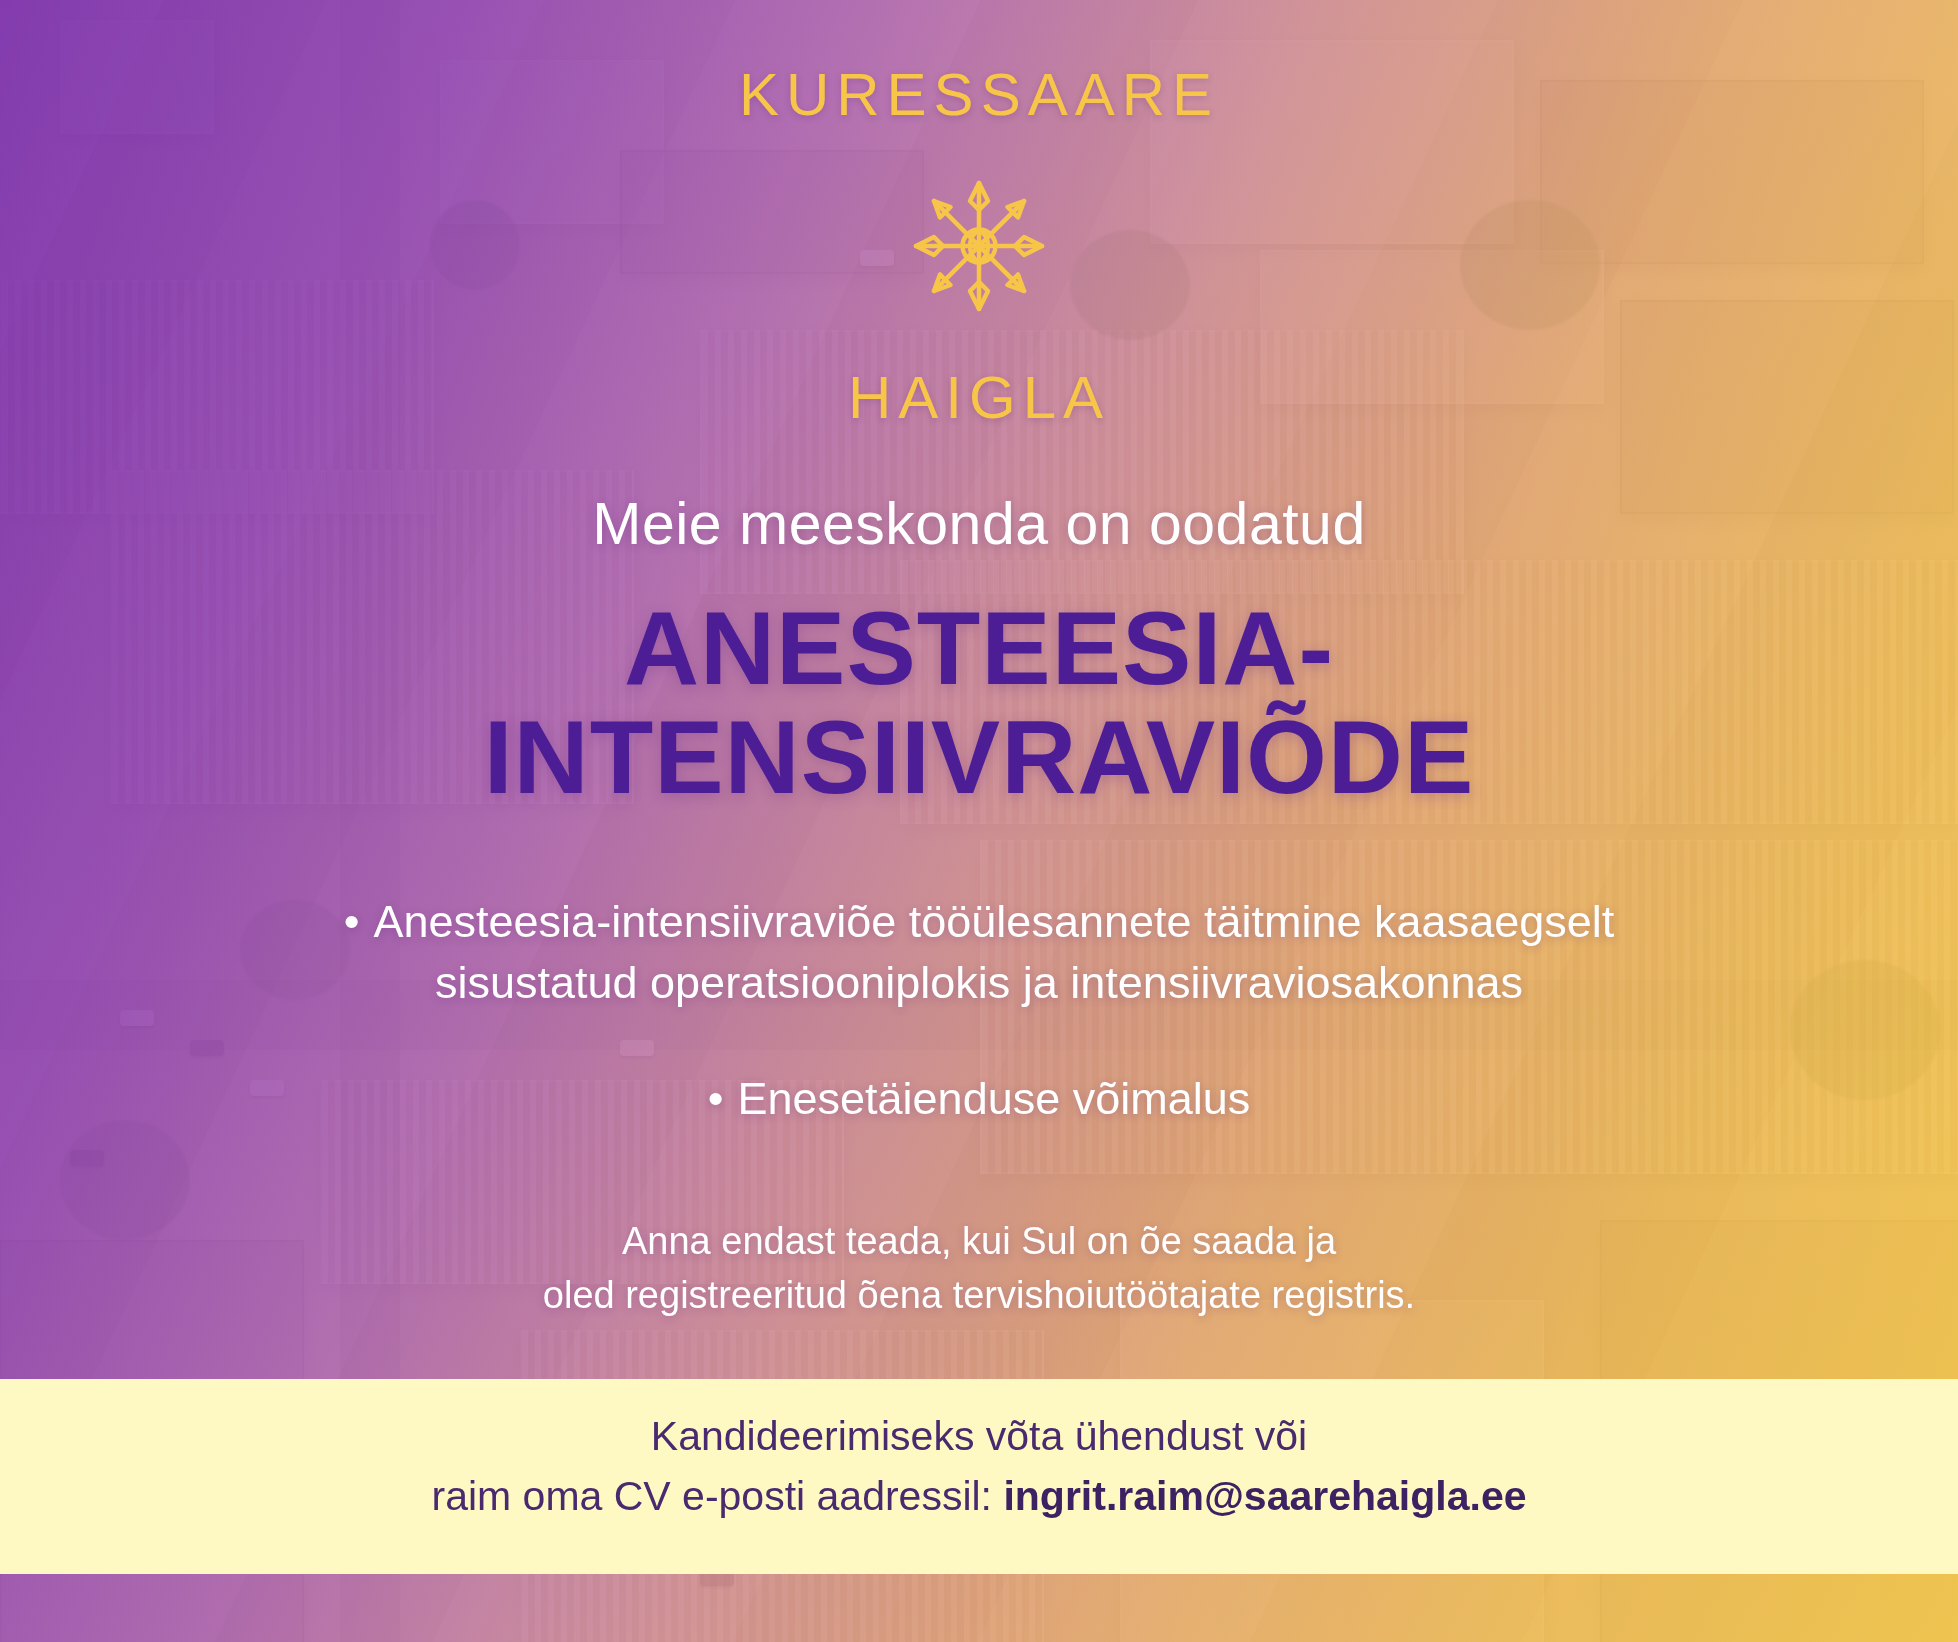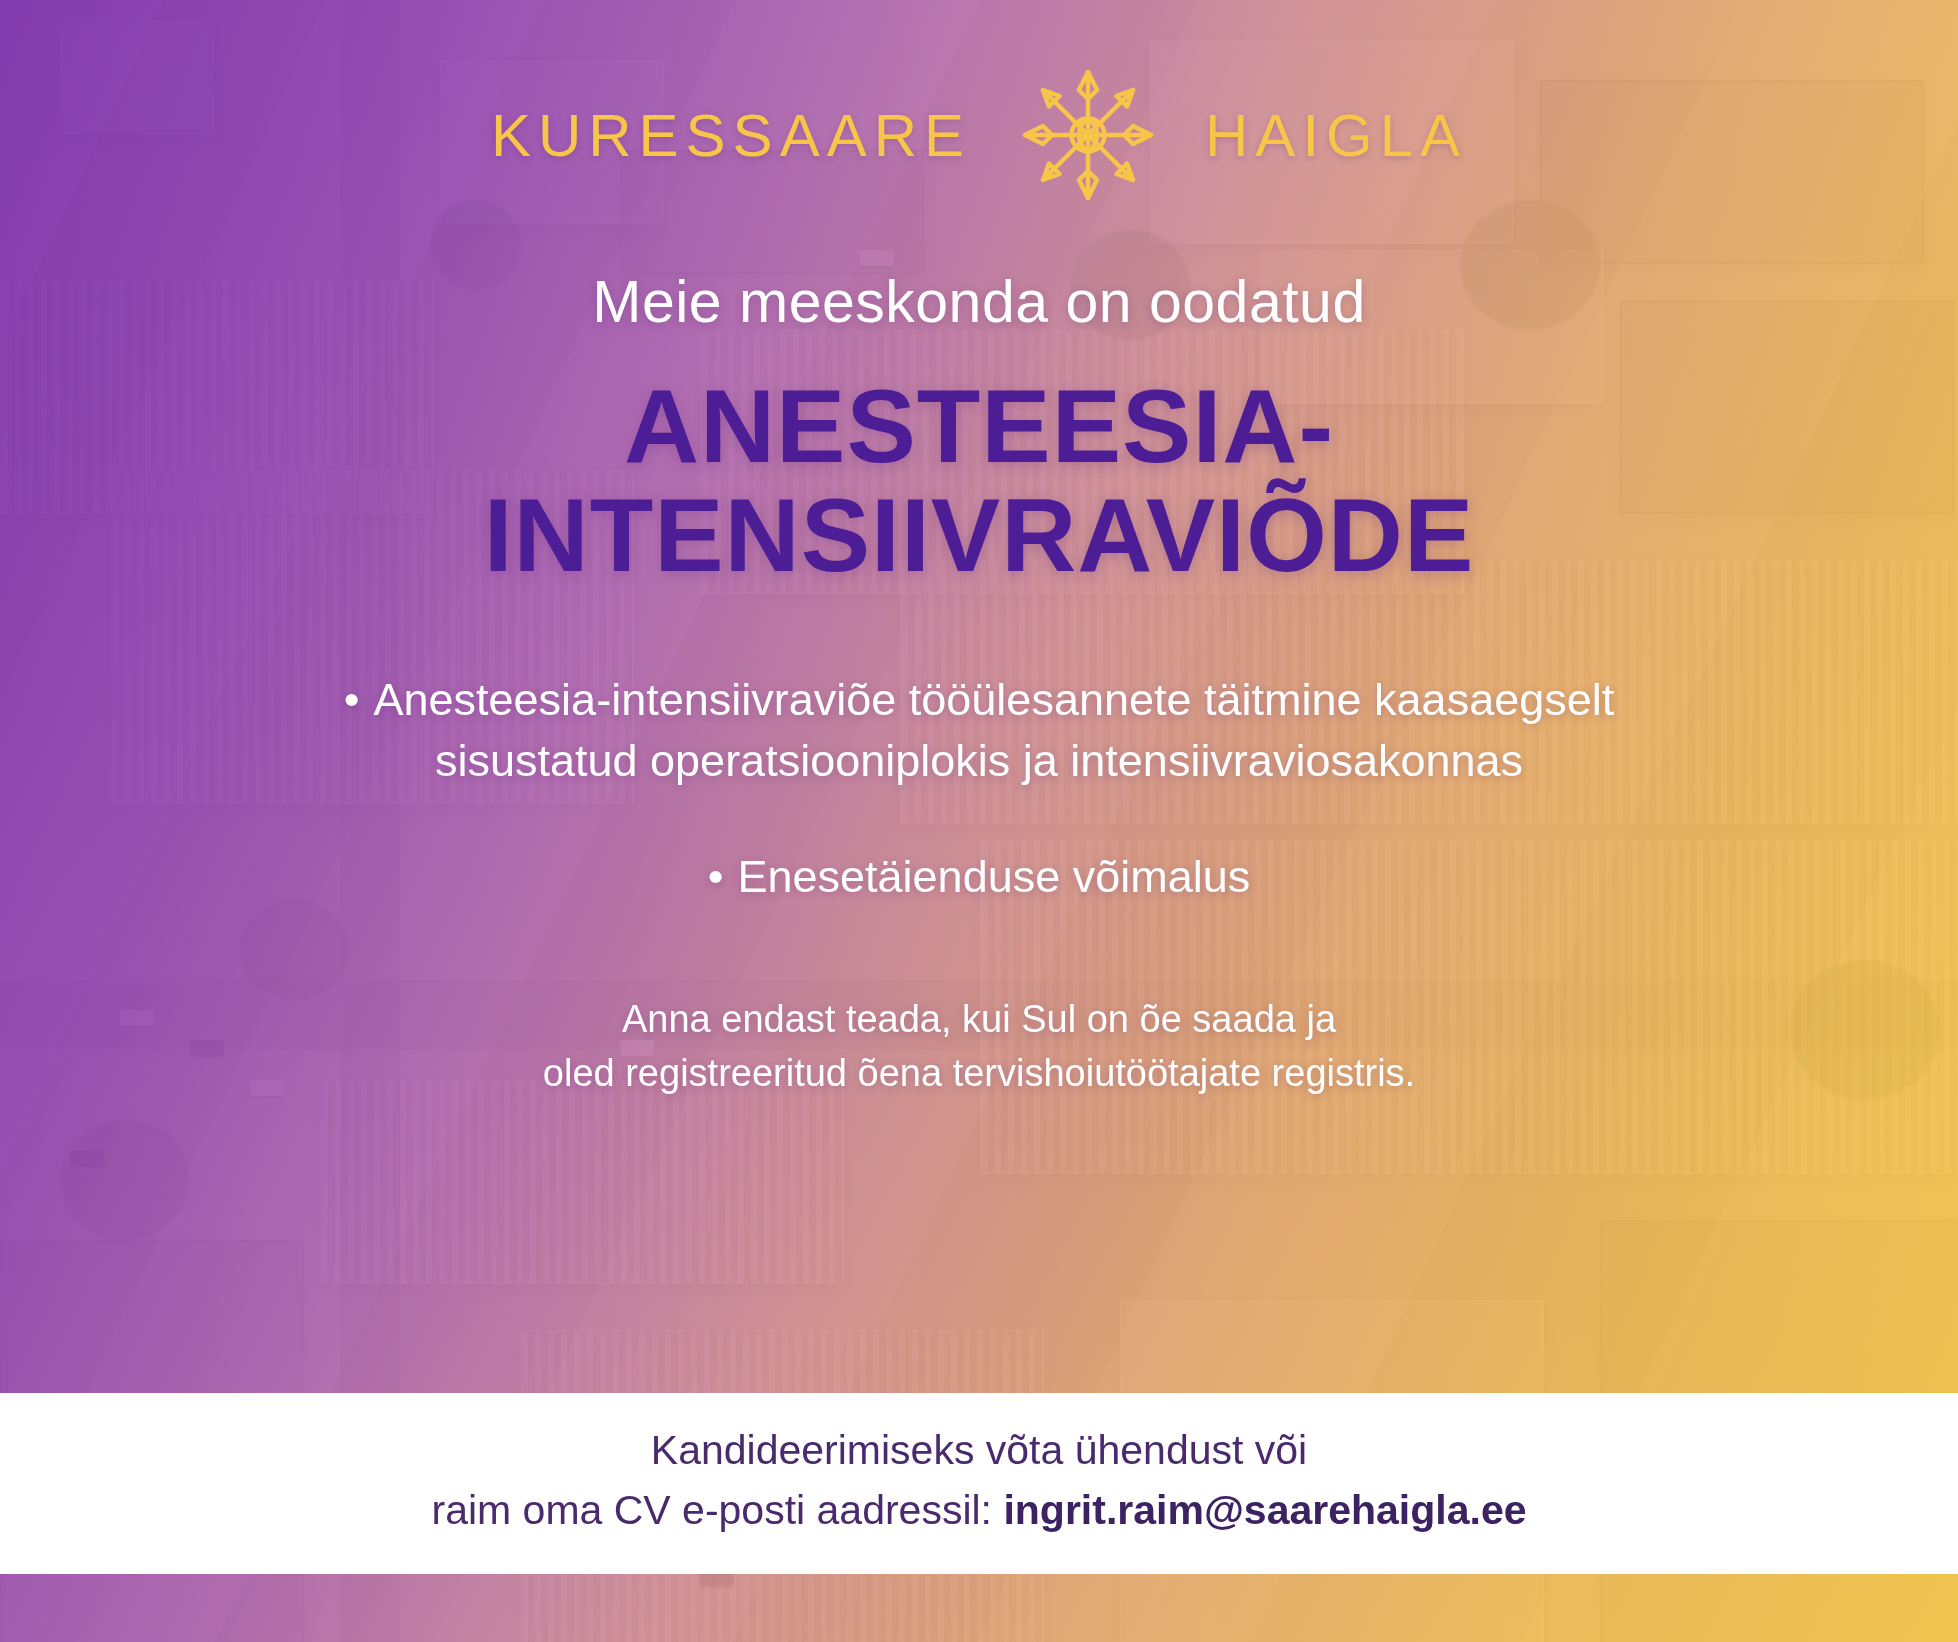--- a/index.html
+++ b/index.html
@@ -90,20 +90,21 @@
     flex-direction: column;
     align-items: center;
   }
 
   .logo-row {
     margin-top: 60px;
     display: flex;
     align-items: center;
     justify-content: center;
     gap: 42px;
+    flex-direction: column;
   }
   .logo-word {
     color: #f7c648;
     font-size: 60px;
     letter-spacing: 7px;
     font-weight: 400;
     text-shadow: 0 2px 6px rgba(90,40,120,0.25);
   }
   .logo-mark { width: 150px; height: 150px; display: block; }
 
@@ -152,22 +153,22 @@
     line-height: 1.42;
     text-align: center;
     text-shadow: 0 2px 8px rgba(90,40,120,0.28);
   }
 
   .cta {
     position: absolute;
     left: 0;
     right: 0;
     bottom: 68px;
-    background: #ffffff;
-    padding: 28px 0 34px 0;
+    background: #fef9c3;
+    padding: 28px 0 48px 0;
     text-align: center;
     color: #4a2a6e;
     font-size: 41px;
     line-height: 1.45;
   }
   .cta .mail {
     font-weight: 700;
     color: #3c2163;
   }
 </style>

